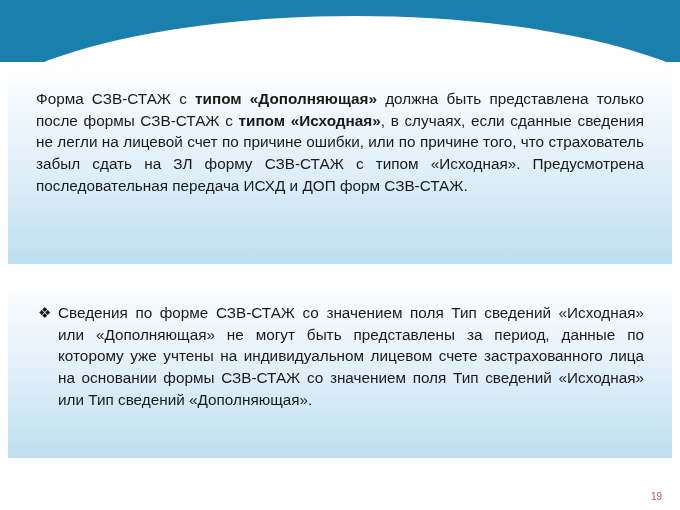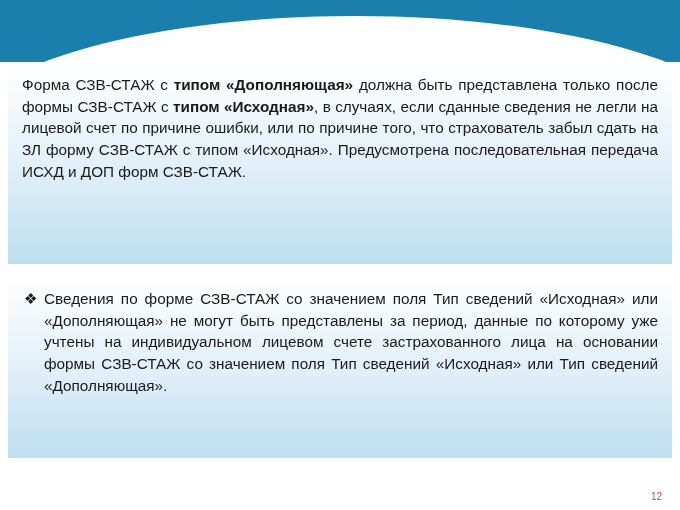--- a/index.html
+++ b/index.html
@@ -65,21 +65,21 @@
   .block-1 {
     top: 64px;
     min-height: 200px;
   }
   .block-2 {
     top: 278px;
     min-height: 180px;
     padding-left: 16px;
   }
   .para {
-    margin: 0;
+    margin: 14px;
     text-align: justify;
     text-justify: inter-word;
   }
   .para.with-bullet {
     padding-left: 20px;
     position: relative;
   }
   .bullet-mark {
     position: absolute;
     left: 0;
@@ -112,15 +112,15 @@
     <p class="para" id="block-0-text"><span>Форма СЗВ-СТАЖ с </span><b>типом «Дополняющая»</b><span> должна быть представлена только после формы СЗВ-СТАЖ с </span><b>типом «Исходная»</b><span>, в случаях, если сданные сведения не легли на лицевой счет по причине ошибки, или по причине того, что страхователь забыл сдать на ЗЛ форму СЗВ-СТАЖ с типом «Исходная». Предусмотрена последовательная передача ИСХД и ДОП форм СЗВ-СТАЖ.</span></p>
   </div>
 
   <div class="block block-2">
     <p class="para with-bullet">
       <span class="bullet-mark">❖</span>
       <span id="block-1-text"><span>Сведения по форме СЗВ-СТАЖ со значением поля Тип сведений  «Исходная» или «Дополняющая» не могут быть представлены за период, данные по которому уже учтены на индивидуальном лицевом счете застрахованного лица на основании формы СЗВ-СТАЖ со значением поля Тип сведений «Исходная» или Тип сведений  «Дополняющая».</span></span>
     </p>
   </div>
 
-  <div class="page-number">12</div>
+  <div class="page-number">19</div>
 
 </div>
 
 </body></html>

